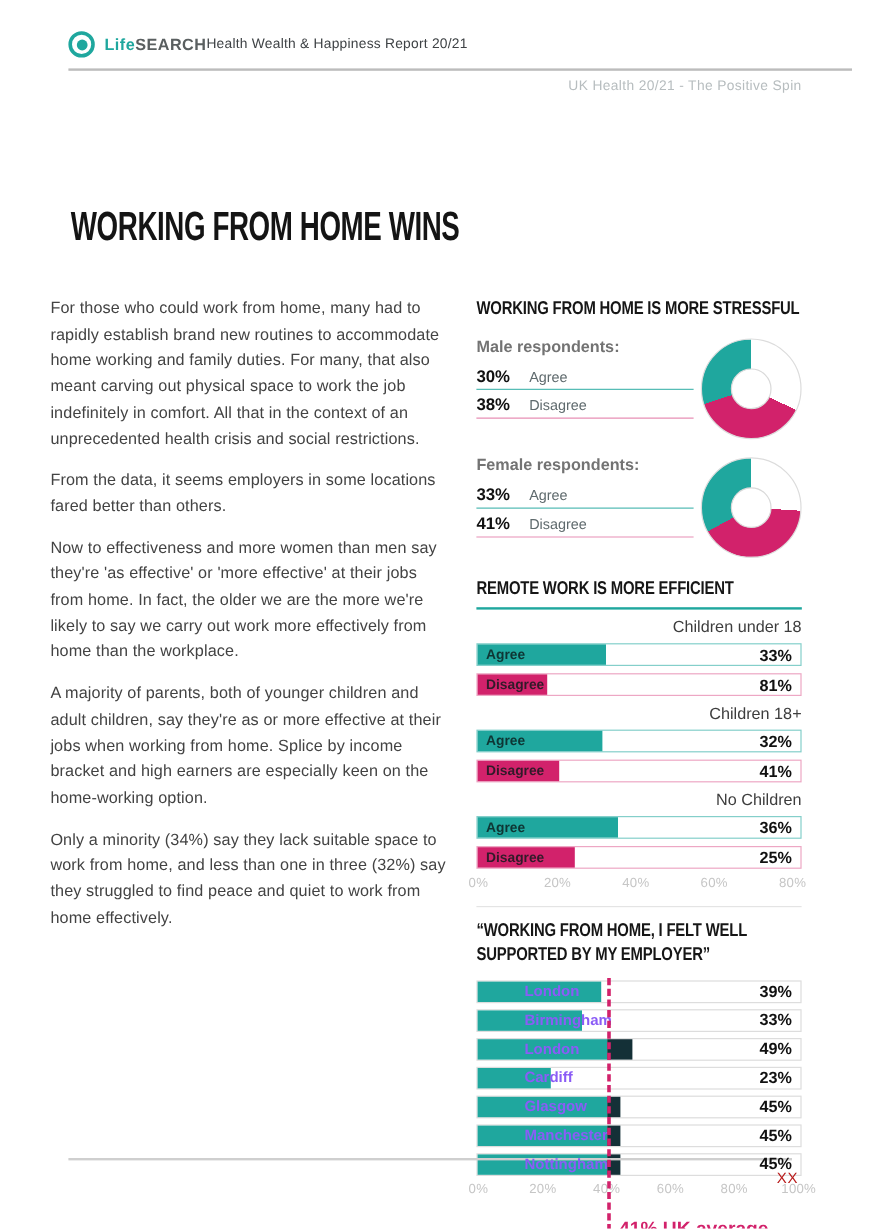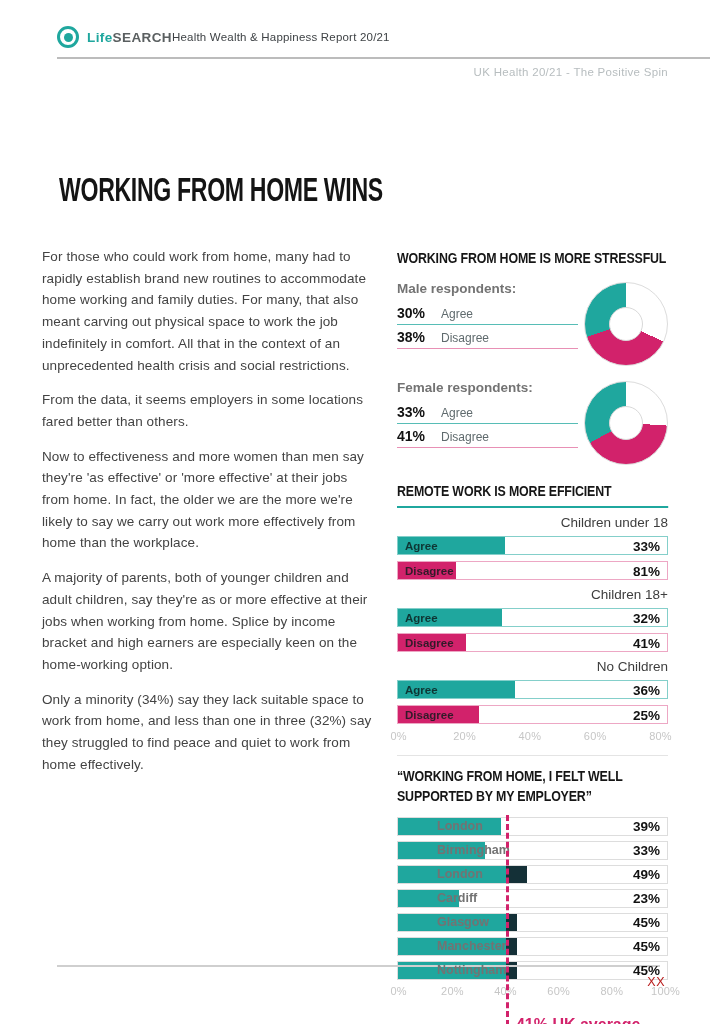--- a/index.html
+++ b/index.html
@@ -65,21 +65,21 @@
   .tick { position:absolute; top:0; transform:translateX(-40%); font-size:11px; color:#c6c6c6; letter-spacing:.2px; }
 
   
   .sec-supported { margin-top:10px; }
   .sec-sep { border-top:1px solid #e4e4e4; margin:10px 0 10px; }
   .sec-supported .chart-title { margin-bottom:10px; }
   .city-chart { position:relative; margin-top:2px; }
   .city-row { position:relative; height:19px; border:1px solid #ddd; margin-bottom:5px; display:flex; background:#fff; }
   .city-fill { height:100%; background:var(--teal); }
   .city-over { height:100%; background:var(--dark); }
-  .city-lab { position:absolute; left:7px; top:50%; transform:translateY(-50%); color:#737373;
+  .city-lab { position:absolute; left:7px; top:50%; transform:translateY(-50%); color:#8b5cf6;
               font-size:12.5px; font-weight:600; white-space:nowrap; z-index:1;padding-left:32px; }
   .city-val { position:absolute; right:7px; top:50%; transform:translateY(-50%); font-size:13.5px; font-weight:800; color:#111; z-index:1; }
   .avg-line { position:absolute; top:-2px; bottom:-46px; border-left:3px dashed var(--pink); z-index:2; }
   .avg-legend { margin-top:16px; font-size:16px; font-weight:600; color:var(--pink); }
 
   
   .footer-rule { position:absolute; left:57px; top:965px; width:603px; border-top:2px solid #cfcfcf; }
   .page-number { position:absolute; right:60px; top:975px; font-size:12.5px; color:#b91c1c; letter-spacing:.5px; }
 </style>
 </head>

